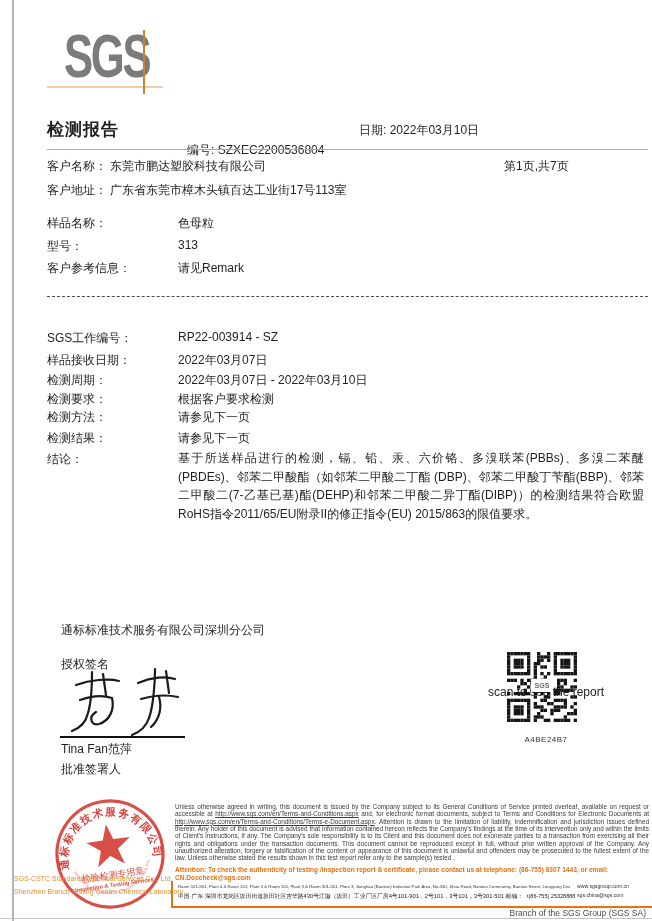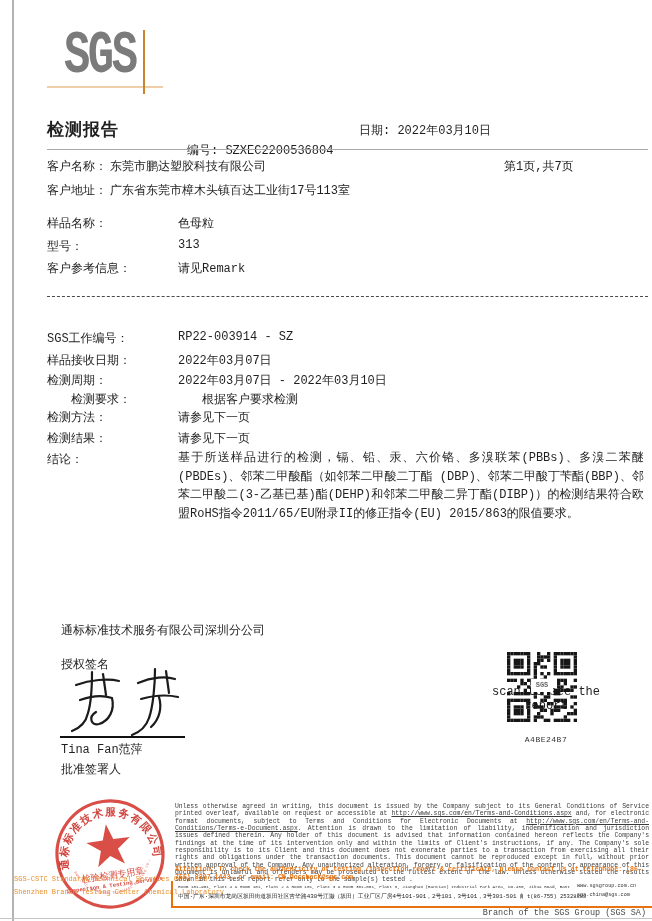--- a/index.html
+++ b/index.html
@@ -1,17 +1,17 @@
 <!DOCTYPE html>
 <html><head>
 <meta charset="utf-8">
 <style>
   html,body{margin:0;padding:0;background:#fff;}
   #page{position:relative;width:652px;height:921px;background:#ffffff;overflow:hidden;
-        font-family:Liberation Mono, monospace;color:#1f1f1f;}
+        font-family:Liberation Sans, sans-serif;color:#1f1f1f;}
   .abs{position:absolute;}
   
   #edge-left{left:12px;top:0;width:2px;height:921px;background:#b3b3b3;}
   #edge-bottom{left:0;top:918px;width:652px;height:1px;background:#c4c4c4;}
   
   #logo-text{left:64px;top:26px;font-size:56px;font-weight:bold;color:#7b7b7b;
              letter-spacing:-3px;transform:scale(0.78,1.08);transform-origin:left top;line-height:1;}
   #logo-hline{left:47px;top:86px;width:116px;height:2px;background:#f0cfa8;}
   #logo-vline{left:143px;top:30px;width:2px;height:64px;background:#c8832c;}
   
@@ -104,34 +104,34 @@
     <span class="val2">RP22-003914 - SZ</span>
   </div>
   <div class="row" style="top:352px;">
     <span>样品接收日期：</span>
     <span class="val2">2022年03月07日</span>
   </div>
   <div class="row" style="top:372px;">
     <span>检测周期：</span>
     <span class="val2">2022年03月07日 - 2022年03月10日</span>
   </div>
-  <div class="row" style="top:391px;margin-left:24px;">
+  <div class="row" style="top:391px;">
     <span>检测要求：</span>
     <span class="val2">根据客户要求检测</span>
   </div>
   <div class="row" style="top:409px;">
     <span>检测方法：</span>
     <span class="val2">请参见下一页</span>
   </div>
   <div class="row" style="top:430px;">
     <span>检测结果：</span>
     <span class="val2">请参见下一页</span>
   </div>
   <div class="row" style="top:451px;">结论：</div>
-  <div class="abs" id="conclusion-text">基于所送样品进行的检测，镉、铅、汞、六价铬、多溴联苯(PBBs)、多溴二苯醚(PBDEs)、邻苯二甲酸酯（如邻苯二甲酸二丁酯 (DBP)、邻苯二甲酸丁苄酯(BBP)、邻苯二甲酸二(3-乙基已基)酯(DEHP)和邻苯二甲酸二异丁酯(DIBP)）的检测结果符合欧盟RoHS指令2011/65/EU附录II的修正指令(EU) 2015/863的限值要求。</div>
+  <div class="abs" id="conclusion-text">基于所送样品进行的检测，镉、铅、汞、六价铬、多溴联苯(PBBs)、多溴二苯醚(PBDEs)、邻苯二甲酸酯（如邻苯二甲酸二丁酯 (DBP)、邻苯二甲酸丁苄酯(BBP)、邻苯二甲酸二(7-乙基已基)酯(DEHP)和邻苯二甲酸二异丁酯(DIBP)）的检测结果符合欧盟RoHS指令2011/65/EU附录II的修正指令(EU) 2015/863的限值要求。</div>
 
   <div class="abs sig-line" style="top:622px;">通标标准技术服务有限公司深圳分公司</div>
   <div class="abs sig-line" style="top:638px;margin-top:18px;">授权签名</div>
 
   <svg class="abs" style="left:62px;top:665px;" width="150" height="72" viewBox="0 0 150 72">
     <g stroke="#1b1b1b" stroke-width="2.2" fill="none" stroke-linecap="round">
       <path d="M14 20 C28 15, 46 13, 57 16"></path>
       <path d="M30 7 C30 22, 29 38, 26 48 C24 57, 18 63, 10 66"></path>
       <path d="M41 9 L44 30"></path>
       <path d="M18 35 C29 31, 41 30, 50 33 C53 45, 47 56, 37 59 C29 61, 26 52, 34 47"></path>

